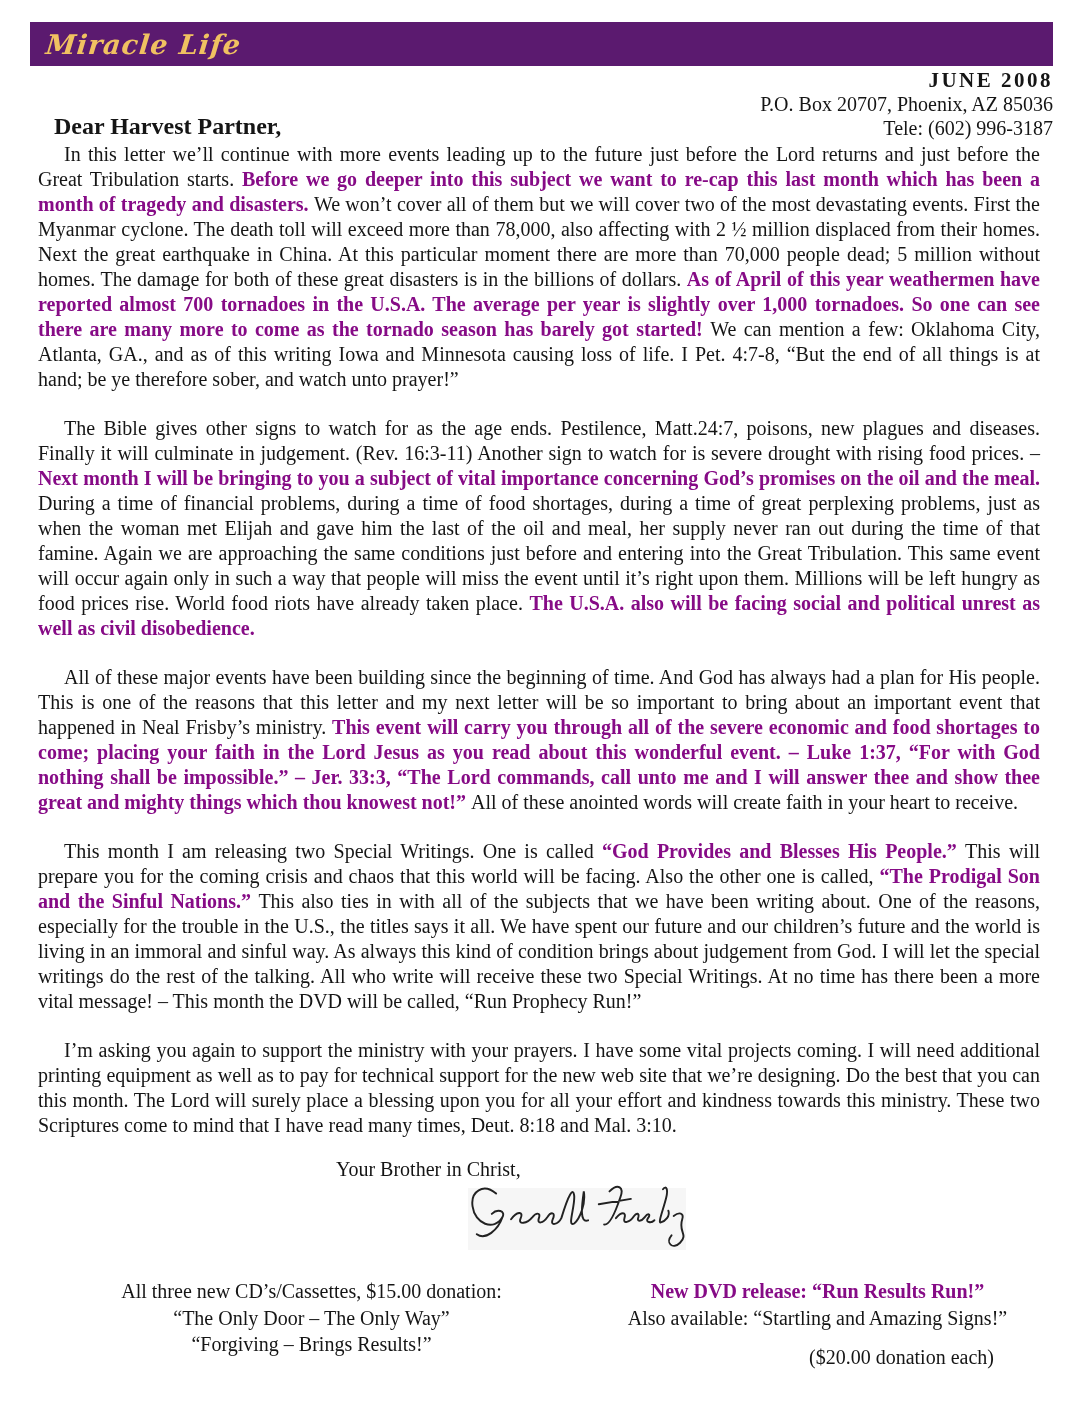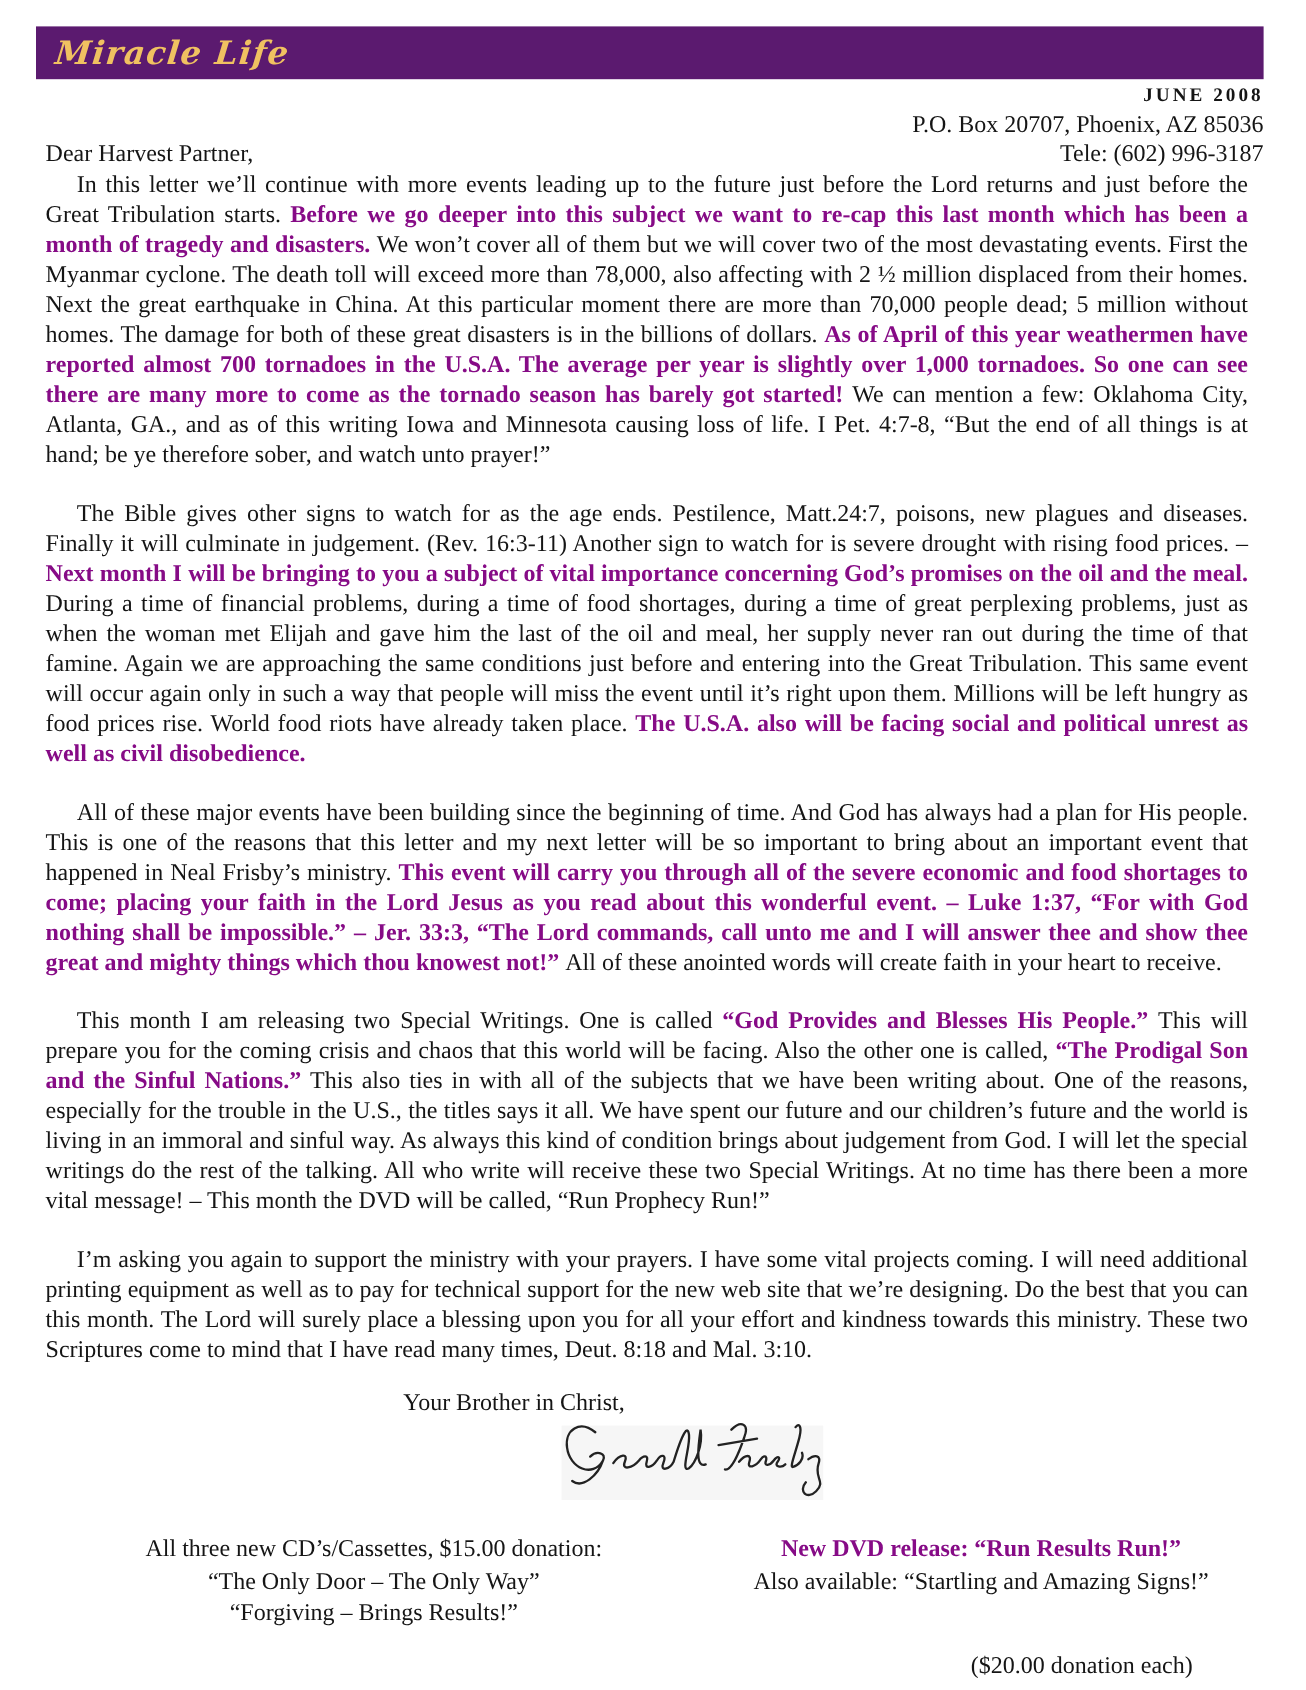--- a/index.html
+++ b/index.html
@@ -27,24 +27,24 @@
     font-family:"DejaVu Serif","Liberation Serif",serif;
     font-style:italic;font-weight:bold;
     font-size:27px;color:var(--brand-gold);
     padding-left:16px;letter-spacing:1px;
     transform:skewX(-6deg);
   }
 
   
   .header{position:absolute;left:38px;right:35px;top:68px;}
   .header-right{text-align:right;font-size:20px;line-height:24px;}
-  .hdr-date{font-weight:bold;font-size:16px;letter-spacing:2.5px;}
+  .hdr-date{font-weight:bold;font-size:21px;letter-spacing:2.5px;}
   .salutation{
-    position:absolute;left:0;bottom:0;
-    font-weight:normal;font-size:20px;
+    position:absolute;left:16px;bottom:0;
+    font-weight:bold;font-size:24px;
   }
 
   
   .body-text{position:absolute;left:38px;right:48px;top:142px;}
   .body-text p{
     text-align:justify;
     font-size:20px;line-height:25px;
     text-indent:26px;
     margin-bottom:24px;
     color:var(--ink);
@@ -65,21 +65,21 @@
     clip:rect(0 0 0 0);white-space:nowrap;
   }
 
   
   .footer{position:absolute;left:38px;right:38px;top:1278px;display:flex;}
   .left-col{width:547px;}
   .right-col{flex:1;}
   .fline{font-size:20px;line-height:26.5px;text-align:center;}
   .right-col .fline:nth-child(1){font-weight:bold;color:var(--accent-purple);}
   .right-col .fline:nth-child(2){}
-  .right-col .fline:nth-child(3){margin-left:168px;margin-top:44px;font-family:Liberation Serif, serif;}
+  .right-col .fline:nth-child(3){margin-left:168px;margin-top:13px;font-family:Liberation Serif, serif;}
 </style>
 </head>
 <body>
 
 <div class="page">
 
   <div class="banner">
     <span class="brand">Miracle Life</span>
   </div>
 

